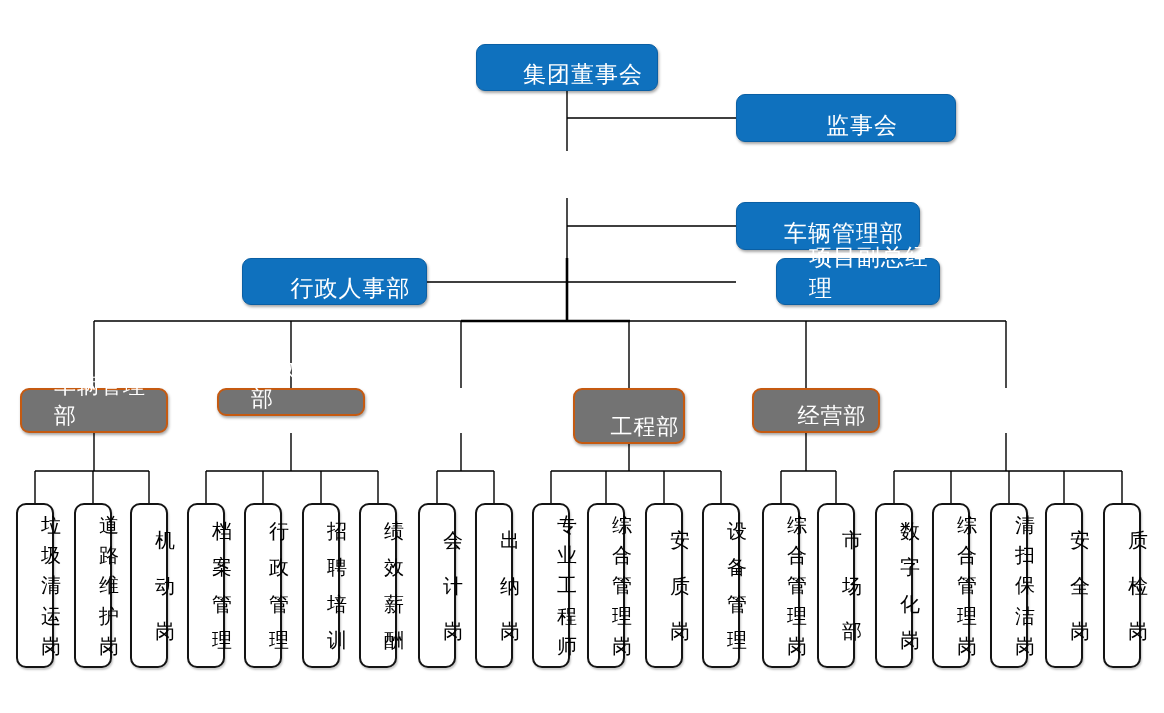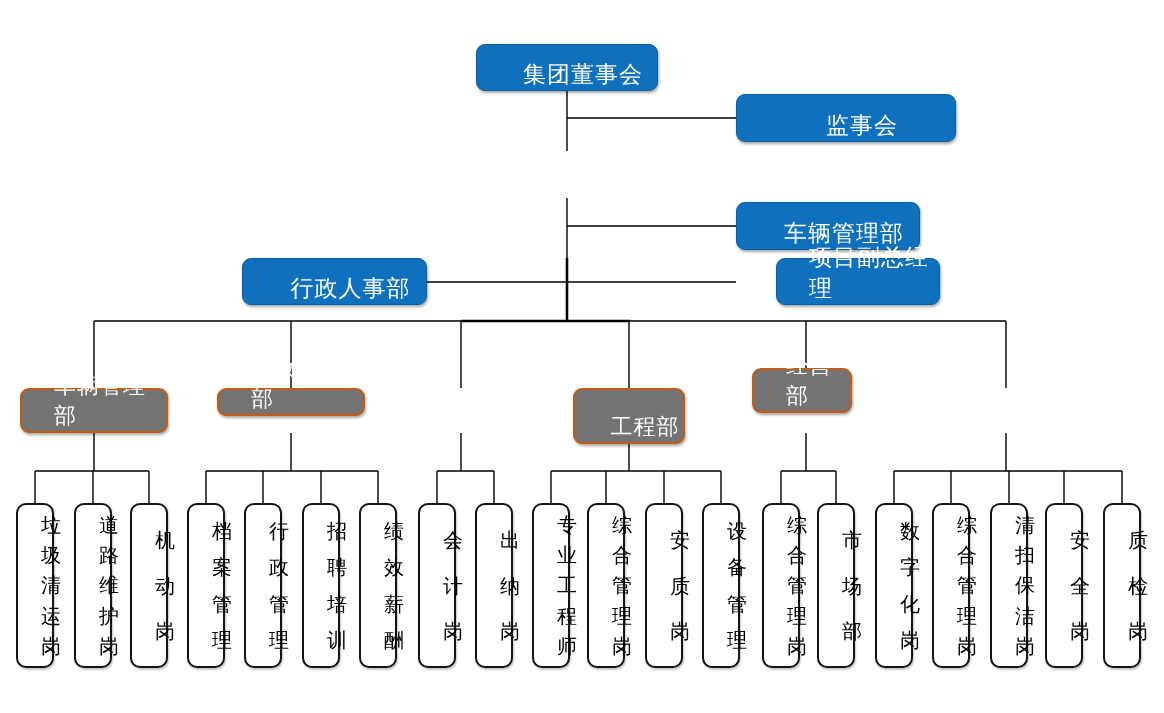--- a/index.html
+++ b/index.html
@@ -82,21 +82,21 @@
 
   <div class="node orange" style="left:20px;top:388px;width:148px;height:45px">
     <span>车辆管理部</span>
   </div>
   <div class="node orange" style="left:217px;top:388px;width:148px;height:28px">
     <span>行政人事部</span>
   </div>
   <div class="node orange" style="left:573px;top:388px;width:112px;height:56px">
     <span>工程部</span>
   </div>
-  <div class="node orange" style="left:752px;top:368px;width:100px;height:45px">
+  <div class="node orange" style="left:752px;top:388px;width:128px;height:45px">
     <span>经营部</span>
   </div>
 
   <div class="node leaf" style="left:16px">
     <span class="vtext">
         <span>垃</span>
         <span>圾</span>
         <span>清</span>
         <span>运</span>
         <span>岗</span>

